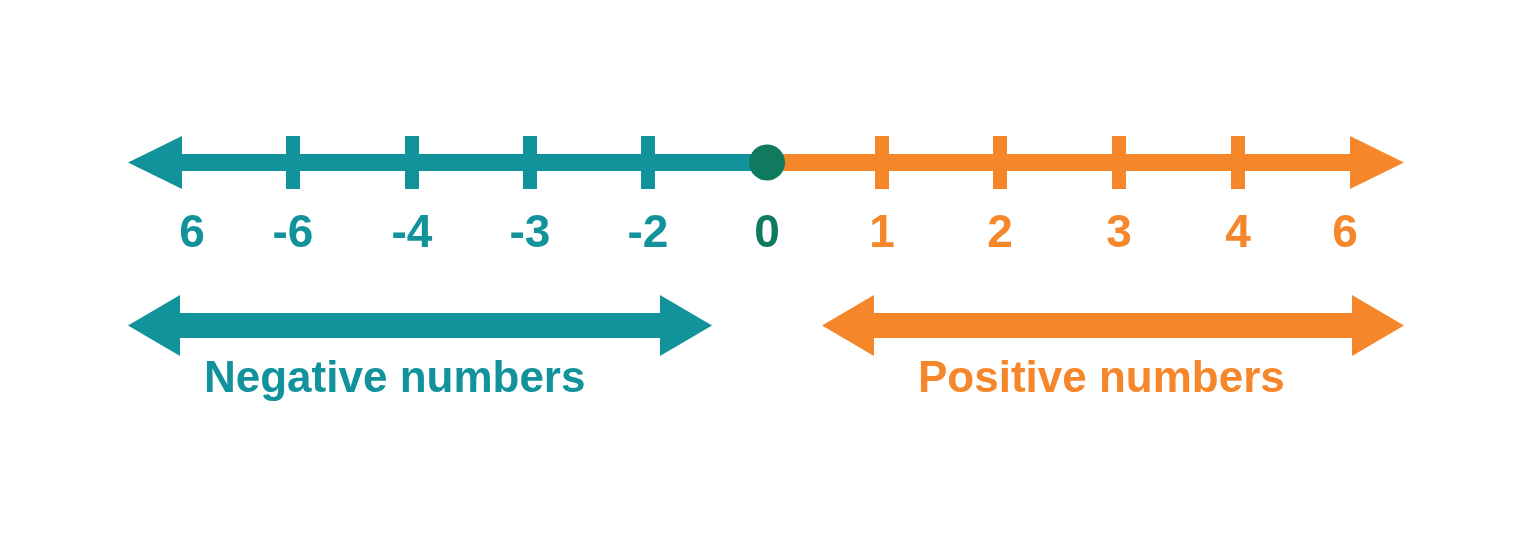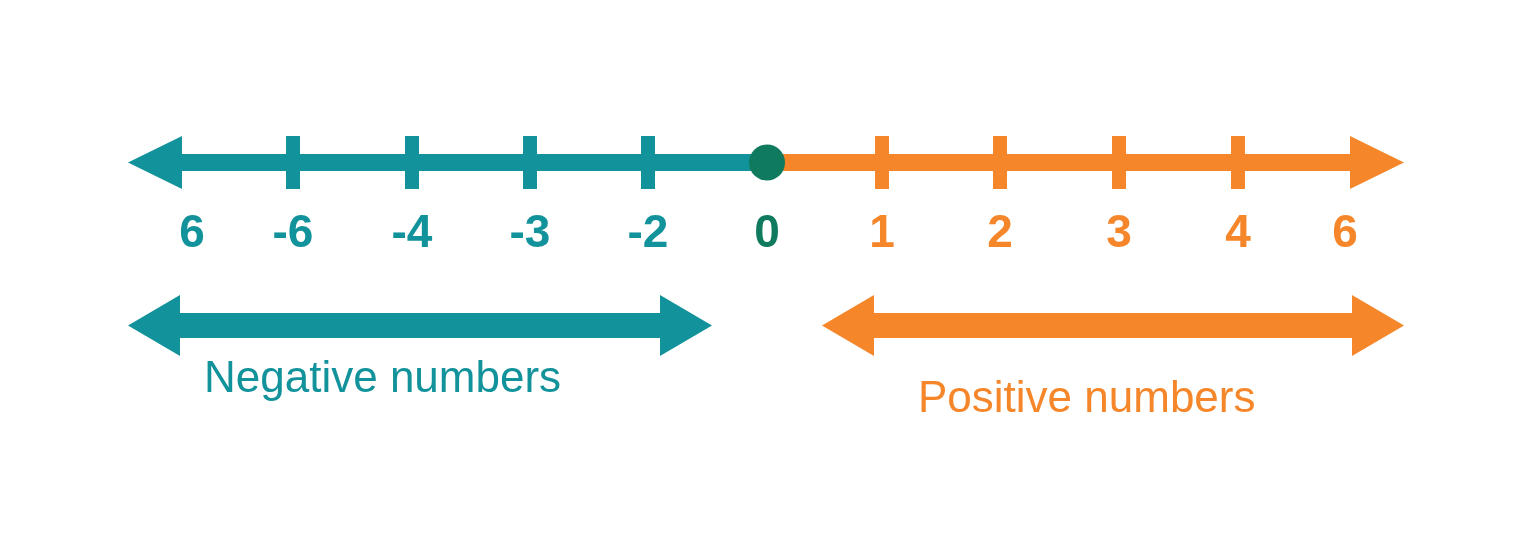--- a/index.html
+++ b/index.html
@@ -36,27 +36,27 @@
     transform: translateX(-60px);
     font-family: "Liberation Sans", sans-serif;
     white-space: nowrap;
   }
   .tick-label.neg { color: #12929a; }
   .tick-label.zero { color: #107a5e; }
   .tick-label.pos { color: #f5862a; }
   .caption {
     position: absolute;
     font-size: 44px;
-    font-weight: 400;
+    font-weight: 700;
     line-height: 1;
     white-space: nowrap;
     font-family: "Liberation Sans", sans-serif;
   }
   .caption.neg { color: #12929a; }
-  .caption.pos { color: #f5862a; margin-top: 20px; }
+  .caption.pos { color: #f5862a; }
 </style>
 </head>
 <body>
 
 <div id="diagram">
 
   <svg class="svg-layer" viewBox="0 0 1536 539" xmlns="http://www.w3.org/2000/svg">
 
     <g>
 

